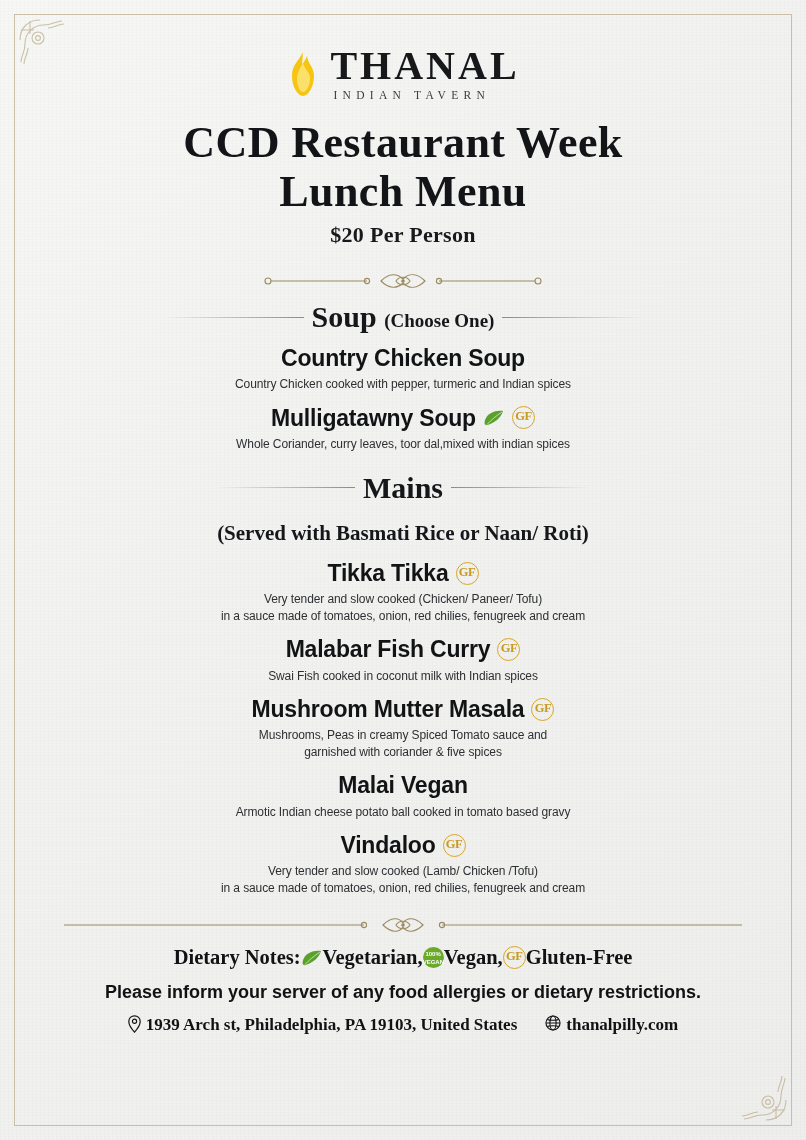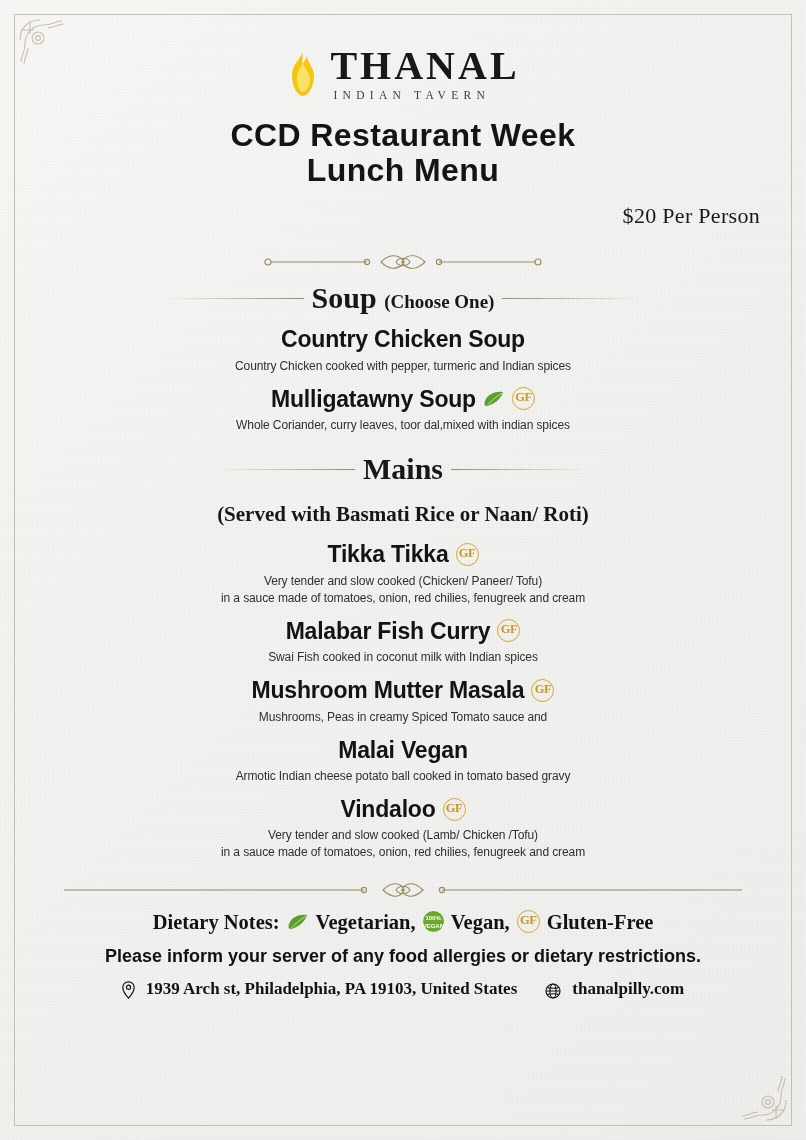--- a/index.html
+++ b/index.html
@@ -74,37 +74,36 @@
     font-family: "Liberation Serif", serif;
     font-size: 11.5px;
     letter-spacing: 5.3px;
     color: #3a3d40;
     margin-top: 4px;
     padding-left: 3px;
   }
 
   
   h1.menu-title {
-    font-family: Liberation Sans, sans-serif;
-    font-size: 32px;
+    font-family: Liberation Serif, serif;
+    font-size: 44px;
     font-weight: 700;
     color: #121417;
     margin: 16px 0 0 0;
     line-height: 1.12;
     letter-spacing: 0.4px;
   }
   h1.menu-title .line2 { display: block; }
   .price {
     font-family: "Liberation Serif", serif;
     font-size: 22px;
-    font-weight: 400;
+    font-weight: 700;
     color: #17191c;
-    margin-top: 14px;
+    margin-top: 6px;
     letter-spacing: 0.3px;
-    text-align: right;
   }
 
   
   .ornament {
     margin: 20px auto 6px auto;
     width: 280px;
     height: 26px;
     display: block;
   }
   .ornament-wide {
@@ -220,21 +219,20 @@
   
   .footer { margin-top: 6px; }
   .dietary {
     font-family: "Liberation Serif", serif;
     font-size: 20.5px;
     font-weight: 700;
     color: #101214;
     display: flex;
     align-items: center;
     justify-content: center;
-    gap: 7px;
     flex-wrap: wrap;
     line-height: 1.2;
   }
   .allergy {
     font-family: Liberation Sans, sans-serif;
     font-size: 18px;
     font-weight: 700;
     color: #101214;
     margin-top: 12px;
   }
@@ -244,22 +242,22 @@
     justify-content: center;
     gap: 28px;
     margin-top: 12px;
     font-family: "Liberation Serif", serif;
     font-size: 17px;
     font-weight: 700;
     color: #101214;
   }
   .contact .item {
     display: flex;
-    align-items: flex-end;
-    gap: 11px;
+    align-items: flex-start;
+    gap: 5px;
   }
 </style>
 </head>
 <body>
 
 <div class="page">
   <div class="page-border"></div>
 
   <svg class="corner tl" viewBox="0 0 62 62">
     <g fill="none" stroke="#bcae8e" stroke-width="1.1">
@@ -385,20 +383,21 @@
       </div>
     </div>
 
     <div class="dish">
       <div class="dish-name">
         <span>Mushroom Mutter Masala</span>
         <span class="gf">GF</span>
       </div>
       <div class="dish-desc">
         <span>Mushrooms, Peas in creamy Spiced Tomato sauce and</span>
+        <span class="l2">garnished with coriander &amp; five spices</span>
       </div>
     </div>
 
     <div class="dish">
       <div class="dish-name">
         <span>Malai Vegan</span>
       </div>
       <div class="dish-desc">
         <span>Armotic Indian cheese potato ball cooked in tomato based gravy</span>
       </div>

